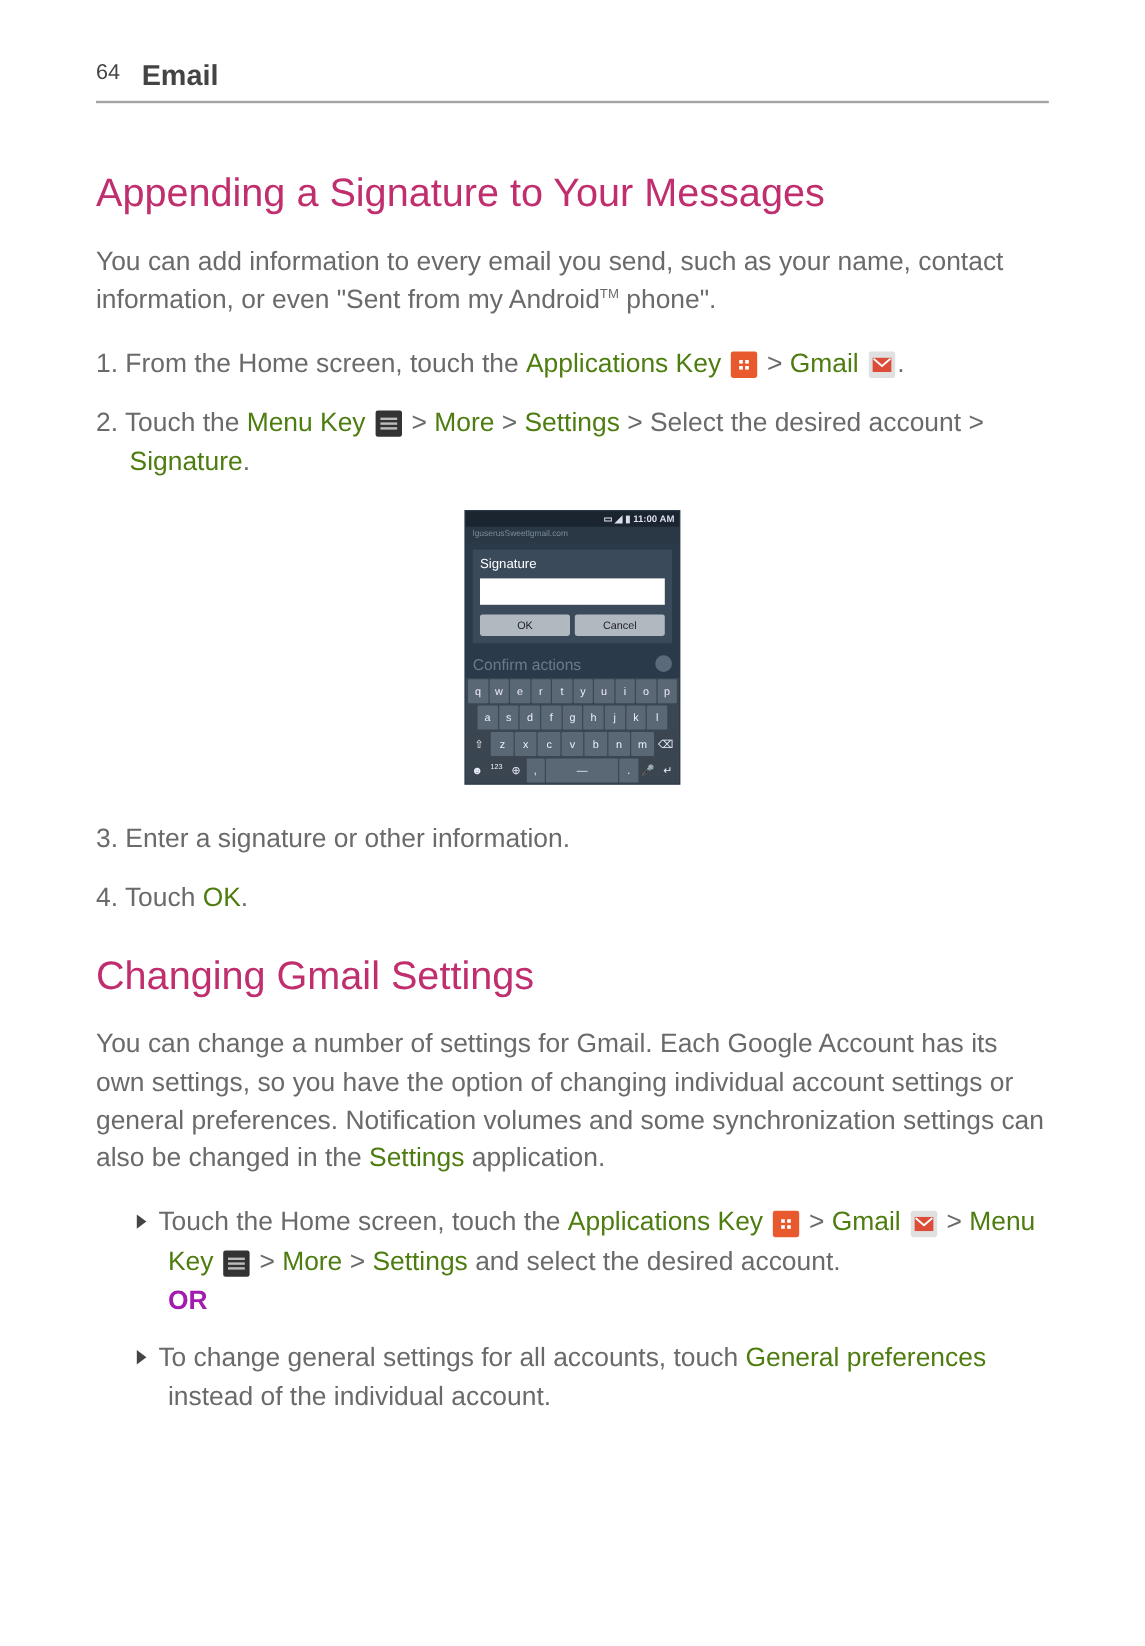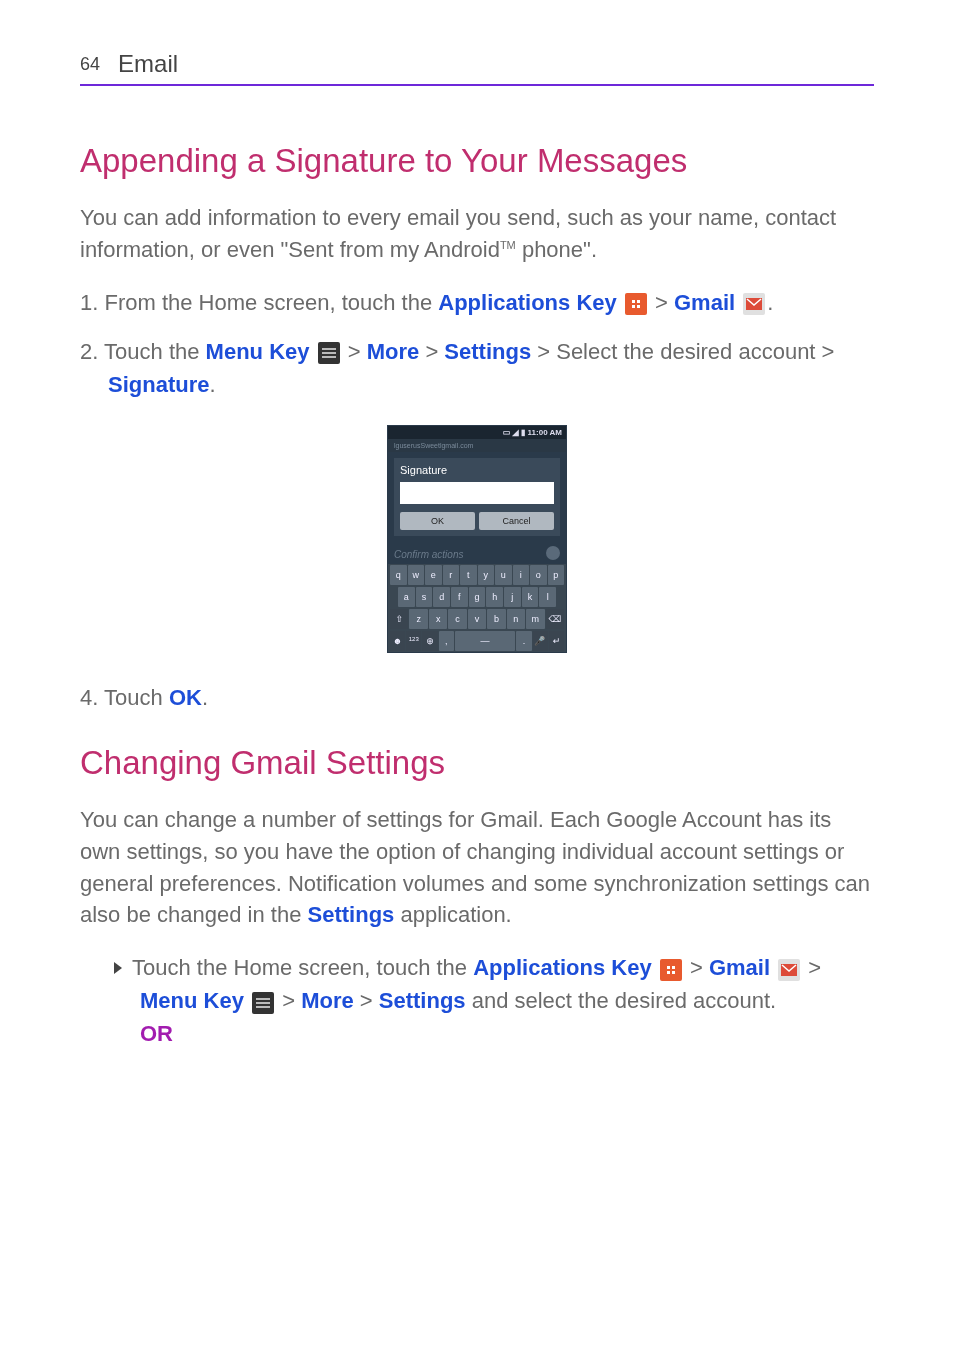--- a/index.html
+++ b/index.html
@@ -11,34 +11,34 @@
       width: 954px;
       height: 1372px;
       background: #ffffff;
       font-family: 'Helvetica Neue', Arial, sans-serif;
       padding: 50px 80px 40px 80px;
       color: #5a5a5a;
       font-weight: 300;
     }
     .page-header {
       display: flex;
-      align-items: center;
+      align-items: flex-start;
       gap: 18px;
-      border-bottom: 2px solid #6d28d9;
+      border-bottom: 2px solid #a3a3a3;
       padding-bottom: 6px;
       margin-bottom: 56px;
     }
     .page-num {
       font-size: 18px;
       font-weight: 500;
       color: #444;
     }
     .section-title {
       font-size: 24px;
-      font-weight: 400;
+      font-weight: 700;
       color: #444;
     }
     .subhead {
       color: #c02e6e;
       font-size: 33px;
       font-weight: 500;
       margin-bottom: 22px;
     }
     .body-text {
       font-size: 22px;
@@ -52,22 +52,22 @@
     }
     .step-list li {
       font-size: 22px;
       line-height: 1.5;
       margin-bottom: 16px;
       padding-left: 28px;
       text-indent: -28px;
       color: #6a6a6a;
     }
     .bold {
-      color: #1d4ed8;
-      font-weight: 700;
+      color: #4d7c0f;
+      font-weight: 400;
     }
     .icon-box {
       display: inline-flex;
       width: 22px;
       height: 22px;
       vertical-align: middle;
       border-radius: 2px;
       align-items: center;
       justify-content: center;
       margin: 0 2px;
@@ -153,25 +153,24 @@
       background: #b0b8c0;
       color: #222;
       text-align: center;
       padding: 4px 0;
       font-size: 9px;
       border-radius: 2px;
     }
     .confirm-row {
       padding: 4px 6px;
       color: #6a7a8a;
-      font-size: 10px;
+      font-size: 13px;
       display: flex;
       justify-content: space-between;
-      align-items: flex-end;
-      font-style: italic;
+      align-items: flex-start;
     }
     .refresh-circle {
       width: 14px;
       height: 14px;
       background: #5a6a7a;
       border-radius: 50%;
     }
     .kbd {
       background: #3a4752;
     }
@@ -334,20 +333,21 @@
         <div class="key key-wide">—</div>
         <div class="key">.</div>
         <div class="key key-dark">🎤</div>
         <div class="key key-dark">↵</div>
       </div>
     </div>
   </div>
 </div>
 
 <ol class="step-list">
+  <li>3. Enter a signature or other information.</li>
   <li>
     <span>4. Touch </span><span class="bold">OK</span><span>.</span>
   </li>
 </ol>
 
 <h2 class="subhead" style="margin-top:30px;">Changing Gmail Settings</h2>
 
 <p class="body-text">
   <span>You can change a number of settings for Gmail. Each Google Account has its own settings, so you have the option of changing individual account settings or general preferences. Notification volumes and some synchronization settings can also be changed in the </span><span class="bold">Settings</span><span> application.</span>
 </p>
@@ -372,13 +372,16 @@
     <span class="icon-box icon-menu">
         <span class="menu-lines">
           <span></span>
           <span></span>
           <span></span>
         </span>
       </span><span> &gt; </span><span class="bold">More</span><span> &gt; </span><span class="bold">Settings</span><span> and select the desired account.</span>
     <br>
     <span class="or" style="text-indent:0; display:inline-block; padding-left:0;">OR</span>
   </li>
+  <li>
+    <span class="tri"></span><span>To change general settings for all accounts, touch </span><span class="bold">General preferences</span><span> instead of the individual account.</span>
+  </li>
 </ul>
 
 </body></html>

